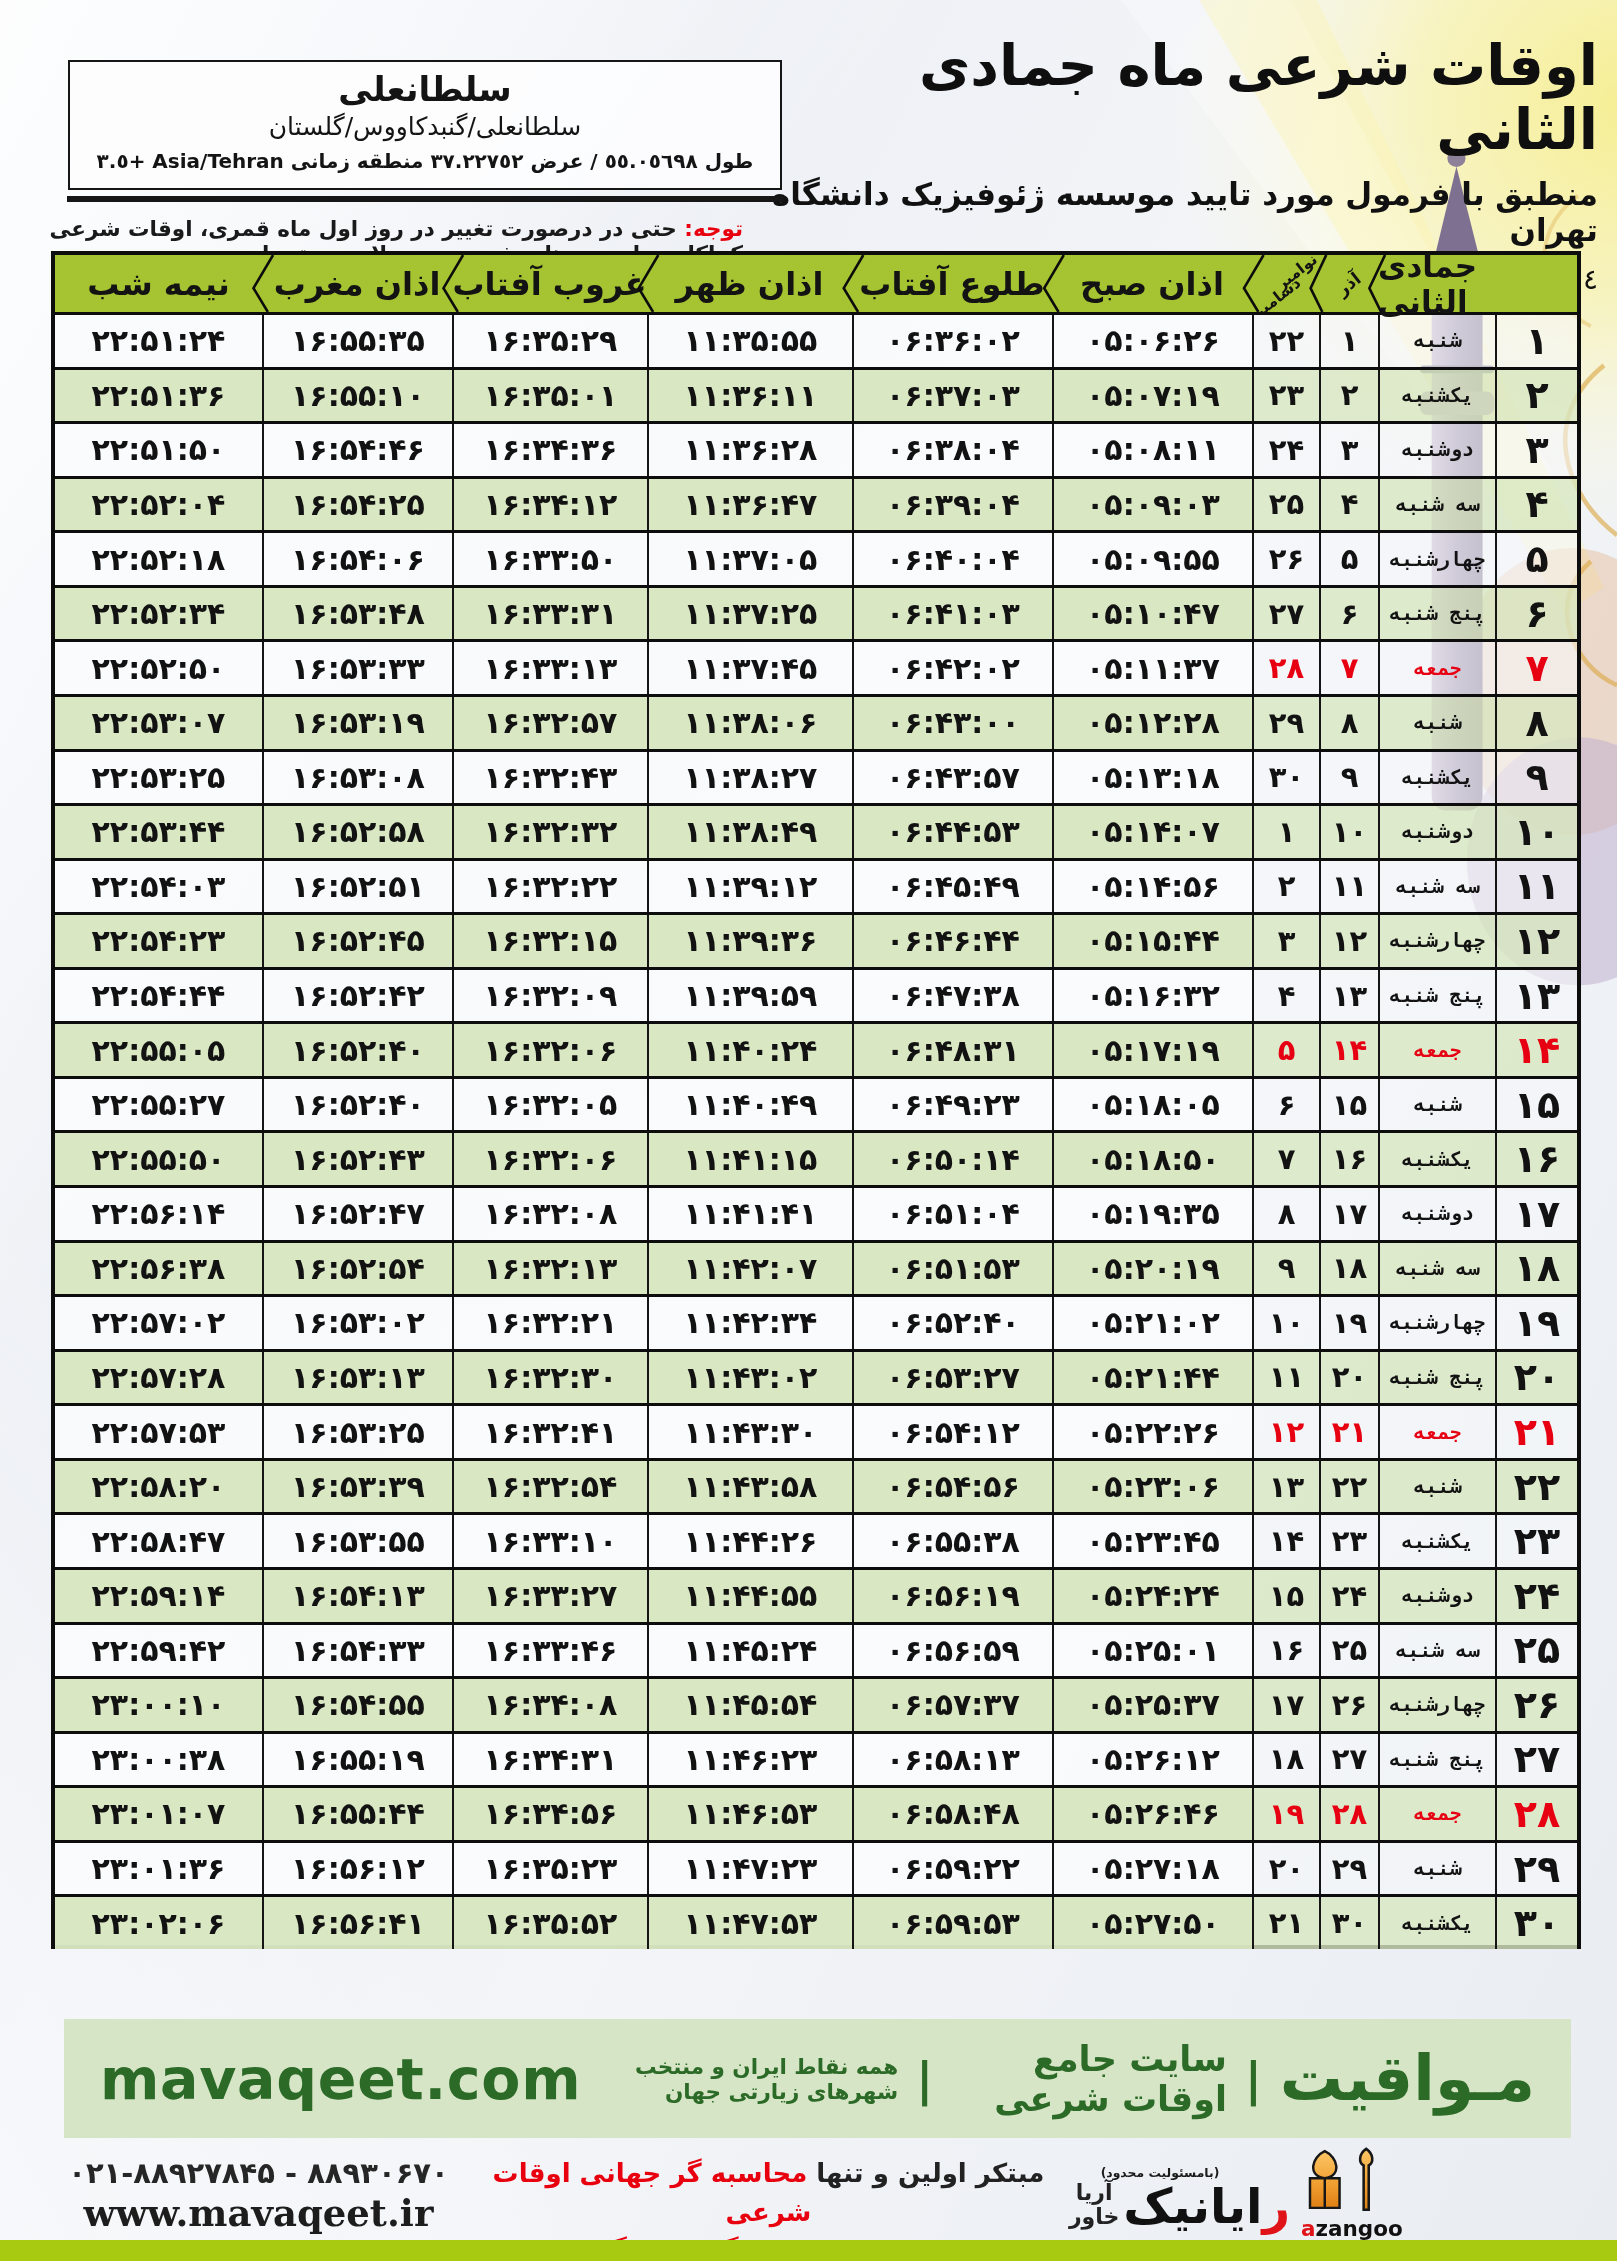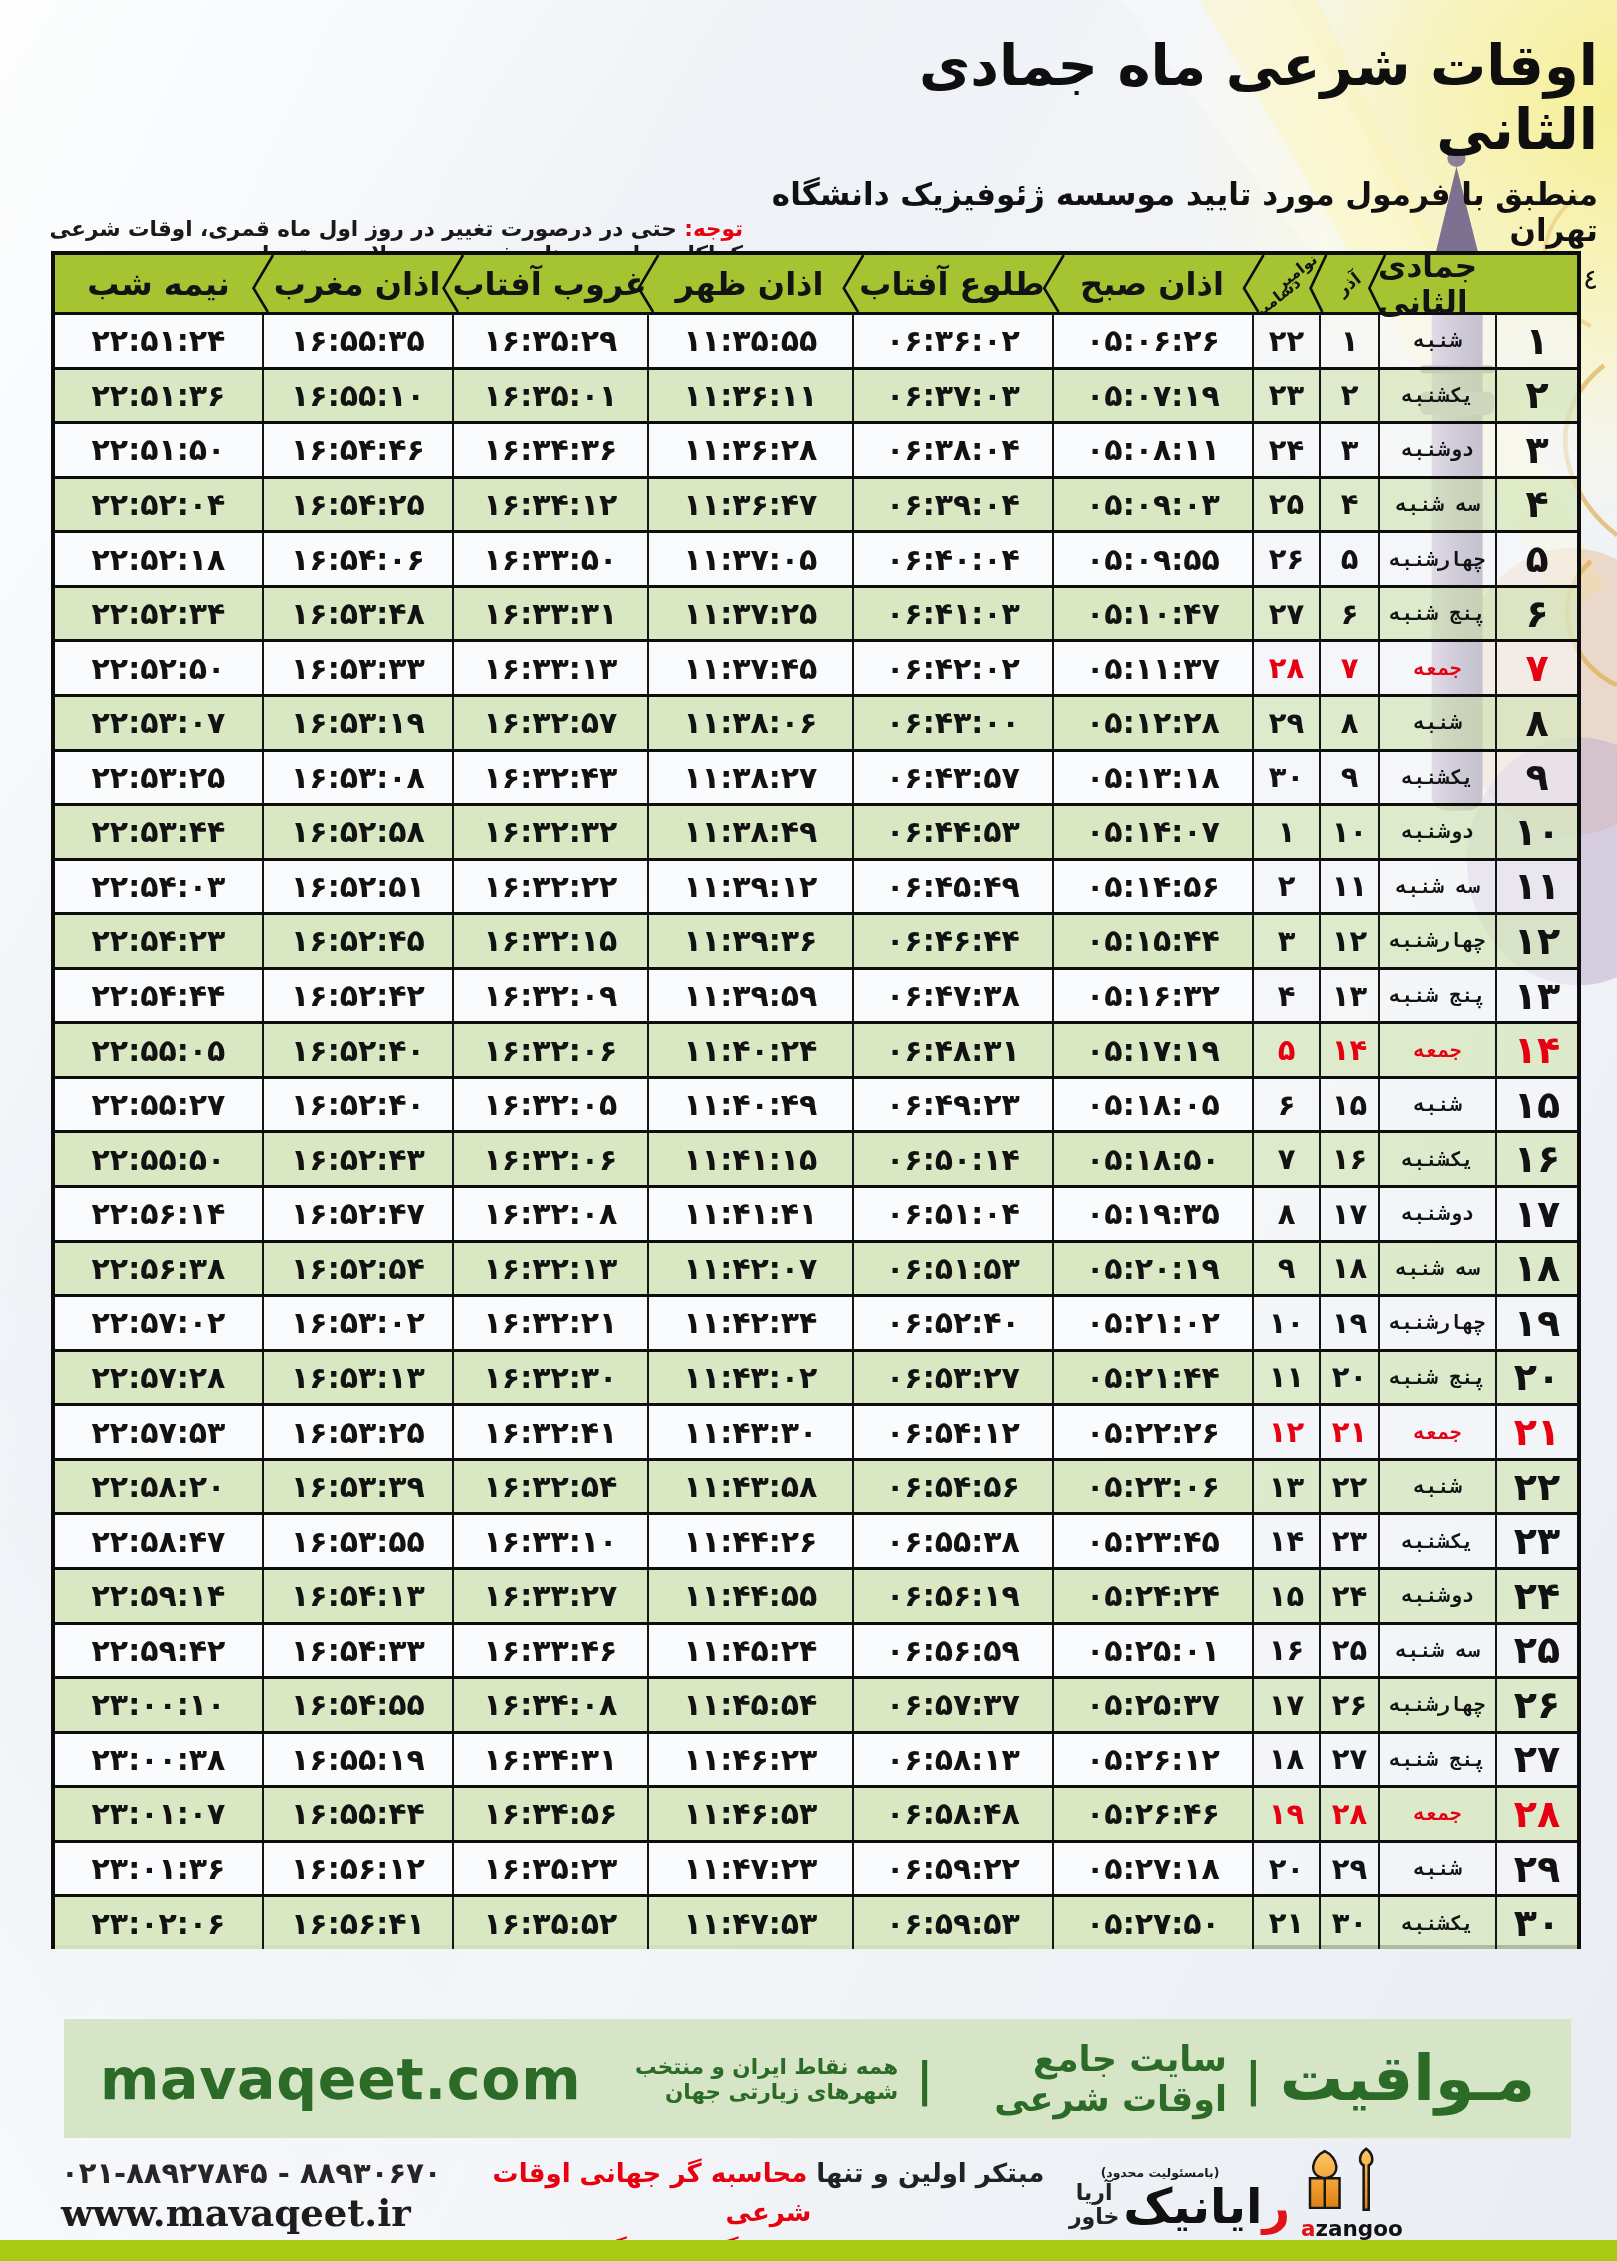--- a/index.html
+++ b/index.html
@@ -71,21 +71,21 @@
   
   .band{top:2019px; left:65px; width:1507px; height:119px; background:#d6e5c5;
     display:flex; align-items:center; color:#2c6a28; padding:0 36px; box-sizing:border-box;}
   .band .brand{font-size:63px; font-weight:bold;}
   .band .pipe{font-size:46px; font-weight:bold; margin:0 18px;}
   .band .sitelabel{font-size:35px; font-weight:bold;}
   .band .coverage{font-size:21.5px; font-weight:bold;}
   .band .url{margin-right:auto; direction:ltr; font-size:57px; font-weight:bold; letter-spacing:0.7px;}
 
   
-  .f-left{top:2156px; left:62px; width:411px; text-align:left;}
+  .f-left{top:2156px; left:54px; width:411px; text-align:center;}
   .phone{direction:ltr; font-size:29px; font-weight:bold; color:#262626;}
   .site{direction:ltr; font-family:"DejaVu Serif", serif; font-size:37px; font-weight:bold; color:#1d1d1d; margin-top:1.3px;}
 
   .f-center{top:2154px; left:476px; width:587px; text-align:center; font-size:26px; font-weight:bold; line-height:1.5; color:#222;}
   .f-center .red{color:#e8000f;}
 
   .rayanik{top:2165px; left:1063px; width:235px; text-align:center;}
   .ray-resp{font-size:12.4px; font-weight:bold; color:#1b1b1b; text-align:center; margin-bottom:1.3px; margin-right:39px;}
   .ray-main{display:flex; direction:rtl; justify-content:center; align-items:flex-end; gap:3.9px;}
   .ray-word{font-size:48px; font-weight:bold; line-height:.95; color:#111;}
@@ -135,20 +135,25 @@
     <path d="M740,560 C640,640 680,760 760,820 M720,860 C650,920 690,1020 760,1050" stroke="#dcab4c" stroke-width="7" fill="none" opacity="0.65"></path>
     <path d="M700,300 C620,360 640,460 720,500" stroke="#e6bd66" stroke-width="6" fill="none" opacity="0.5"></path>
   </svg>
 
   <div class="layer title-block">
     <h1 class="main-title">اوقات شرعی ماه جمادی الثانی</h1>
     <div class="subtitle">منطبق با فرمول مورد تایید موسسه ژئوفیزیک دانشگاه تهران</div>
     <div class="years">١٤٠٤ شمسی | ١٤٤٧ قمری | ٢٠٢٥ میلادی</div>
   </div>
 
+  <div class="layer loc-box">
+    <div class="loc-name">سلطانعلی</div>
+    <div class="loc-path">سلطانعلی/گنبدکاووس/گلستان</div>
+    <div class="loc-coords">طول ٥٥.٠٥٦٩٨ / عرض ٣٧.٢٢٧٥٢ منطقه زمانی Asia/Tehran +٣.٥</div>
+  </div>
 
   <div class="layer notice">
     <span class="nlabel">توجه:</span><span> حتی در درصورت تغییر در روز اول ماه قمری، اوقات شرعی کماکان برای روزهای شمسی و میلادی معتبر است.</span>
   </div>
 
   <div class="layer ptable">
     <div class="thead">
       <div class="hcell c-nim">
           <span class="hlabel">نیمه شب</span>
         </div>

